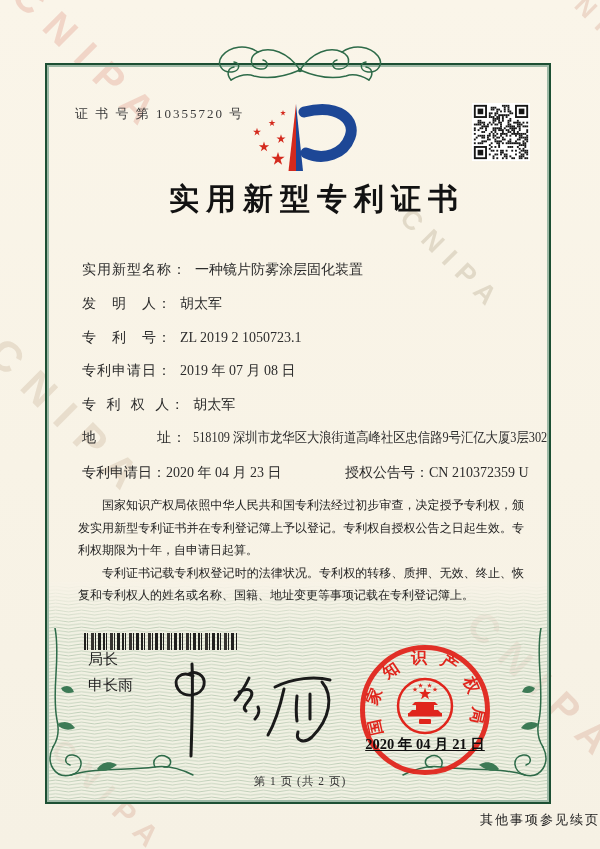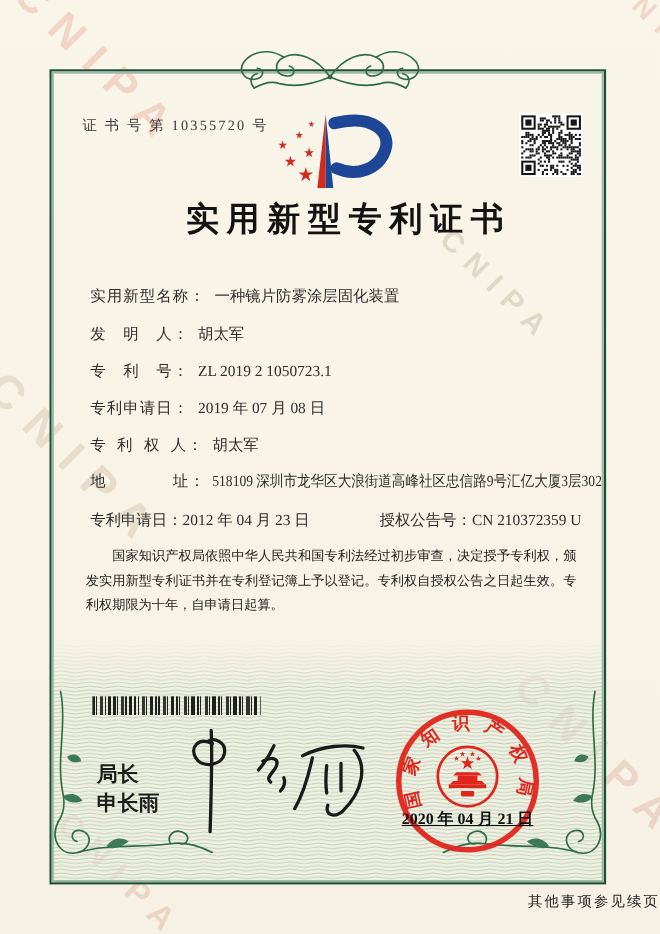--- a/index.html
+++ b/index.html
@@ -34,23 +34,23 @@
   .grant{position:absolute;top:464px;left:82px;font-size:14px;white-space:nowrap;z-index:3;}
   .grant .g2{position:absolute;left:263px;top:0;}
   .paras{position:absolute;left:78px;top:494px;width:446px;z-index:3;
       font-size:12px;line-height:22.6px;text-align:justify;color:#222;}
   .paras p{margin:0;text-indent:2em;}
   .barcode{position:absolute;left:84px;top:633px;width:153px;height:17px;z-index:3;
       background:repeating-linear-gradient(90deg,
         #20201e 0 2px,transparent 2px 3px,#20201e 3px 4px,transparent 4px 7px,
         #35332f 7px 10px,transparent 10px 11px,#20201e 11px 12px,transparent 12px 14px,
         #20201e 14px 17px,transparent 17px 19px);}
-  .officer{position:absolute;left:88px;top:692px;z-index:3;
-      font-family:"Liberation Sans","DejaVu Sans",sans-serif;font-weight:bold;
-      font-size:19px;color:#1d1d1d;line-height:26px;}
+  .officer{position:absolute;left:88px;top:646px;z-index:3;
+      font-family:"Liberation Sans","DejaVu Sans",sans-serif;font-weight:normal;
+      font-size:15px;color:#1d1d1d;line-height:26px;}
   .signature{position:absolute;left:163px;top:662px;z-index:4;}
   .seal{position:absolute;left:352px;top:634px;z-index:4;}
   .seal-date{position:absolute;left:352px;top:735px;width:146px;text-align:center;
       font-size:14.5px;font-weight:bold;color:#101010;z-index:5;white-space:nowrap;text-decoration:underline;}
   .page-info{position:absolute;left:0;right:0;top:774px;text-align:center;
       font-size:11.5px;color:#333;z-index:3;letter-spacing:1px;}
   .continuation{position:absolute;left:0;right:0;top:811px;text-align:right;
       font-size:13px;color:#222;z-index:3;letter-spacing:2px;}
 </style>
 </head>
@@ -463,26 +463,27 @@
     </div>
     <div class="row r4">
       <span class="lab">专 利 权 人：</span><span class="val">胡太军</span>
     </div>
     <div class="row r5">
       <span class="lab">地　　　　址：</span><span class="val">518109 深圳市龙华区大浪街道高峰社区忠信路9号汇亿大厦3层302</span>
     </div>
   </div>
 
   <div class="grant">
-    <span class="g1"><span>专利申请日：</span><span>2012 年 04 月 23 日</span></span>
+    <span class="g1"><span>专利申请日：</span><span>2020 年 04 月 23 日</span></span>
     <span class="g2"><span>授权公告号：</span><span>CN 210372359 U</span></span>
   </div>
 
   <div class="paras">
     <p>国家知识产权局依照中华人民共和国专利法经过初步审查，决定授予专利权，颁发实用新型专利证书并在专利登记簿上予以登记。专利权自授权公告之日起生效。专利权期限为十年，自申请日起算。</p>
+    <p>专利证书记载专利权登记时的法律状况。专利权的转移、质押、无效、终止、恢复和专利权人的姓名或名称、国籍、地址变更等事项记载在专利登记簿上。</p>
   </div>
 
   <div class="barcode"></div>
 
   <div class="officer">
     <div>局长</div>
     <div>申长雨</div>
   </div>
 
   <svg class="signature" width="178" height="102" viewBox="0 0 178 102">
@@ -519,15 +520,16 @@
       </g>
       <path d="M-10,-4 L10,-4 L13,-1 L-13,-1 Z"></path>
       <rect x="-9" y="-1" width="18" height="5"></rect>
       <path d="M-13,4 L13,4 L16,7 L-16,7 Z"></path>
       <rect x="-17" y="7" width="34" height="3.5"></rect>
       <rect x="-6" y="13" width="12" height="5" rx="1"></rect>
     </g>
   </svg>
   <div class="seal-date">2020 年 04 月 21 日</div>
 
+  <div class="page-info">第 1 页 (共 2 页)</div>
   <div class="continuation">其他事项参见续页</div>
 
 </div>
 
 </body></html>

